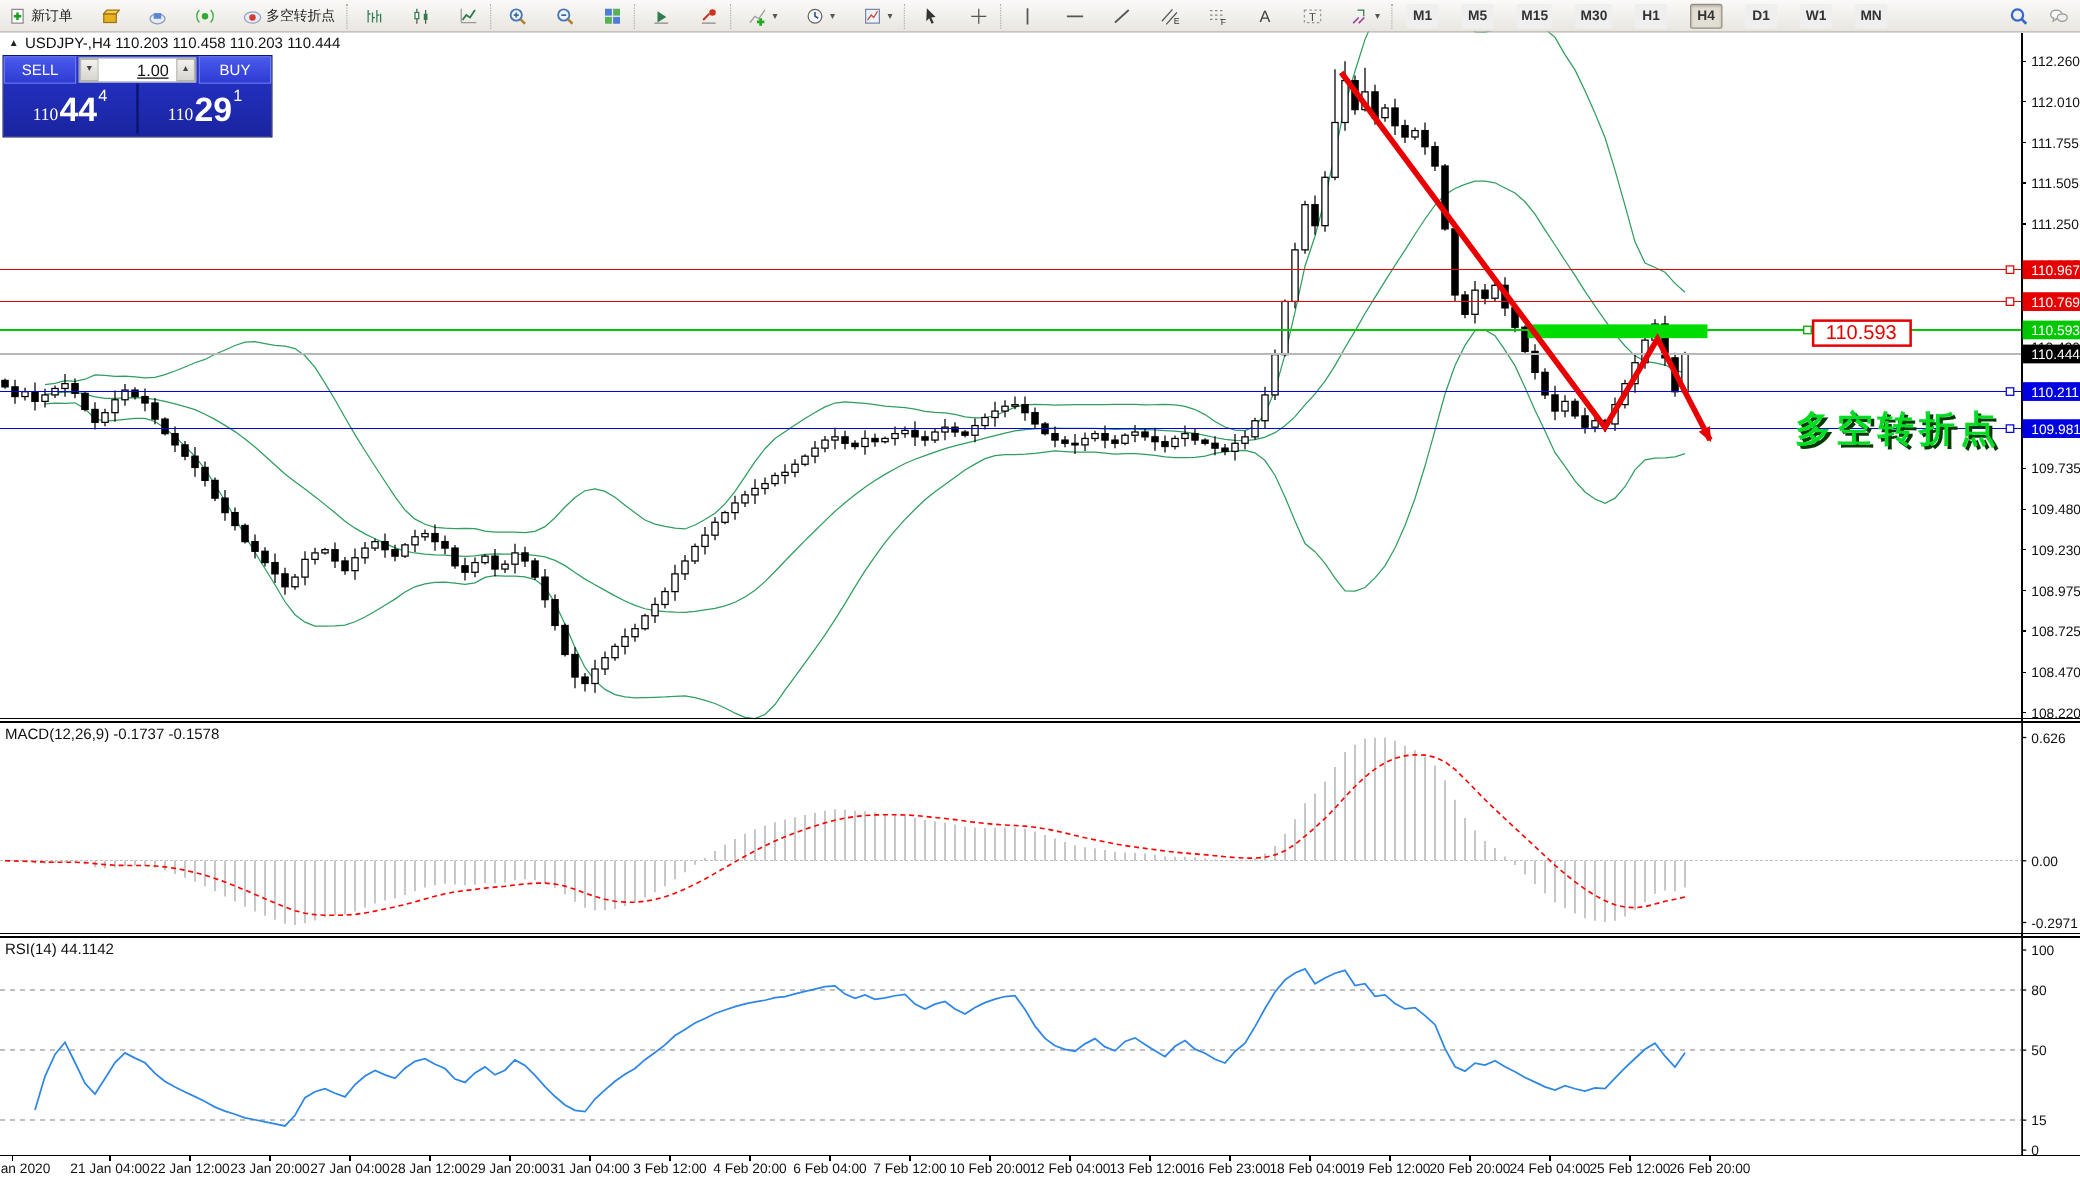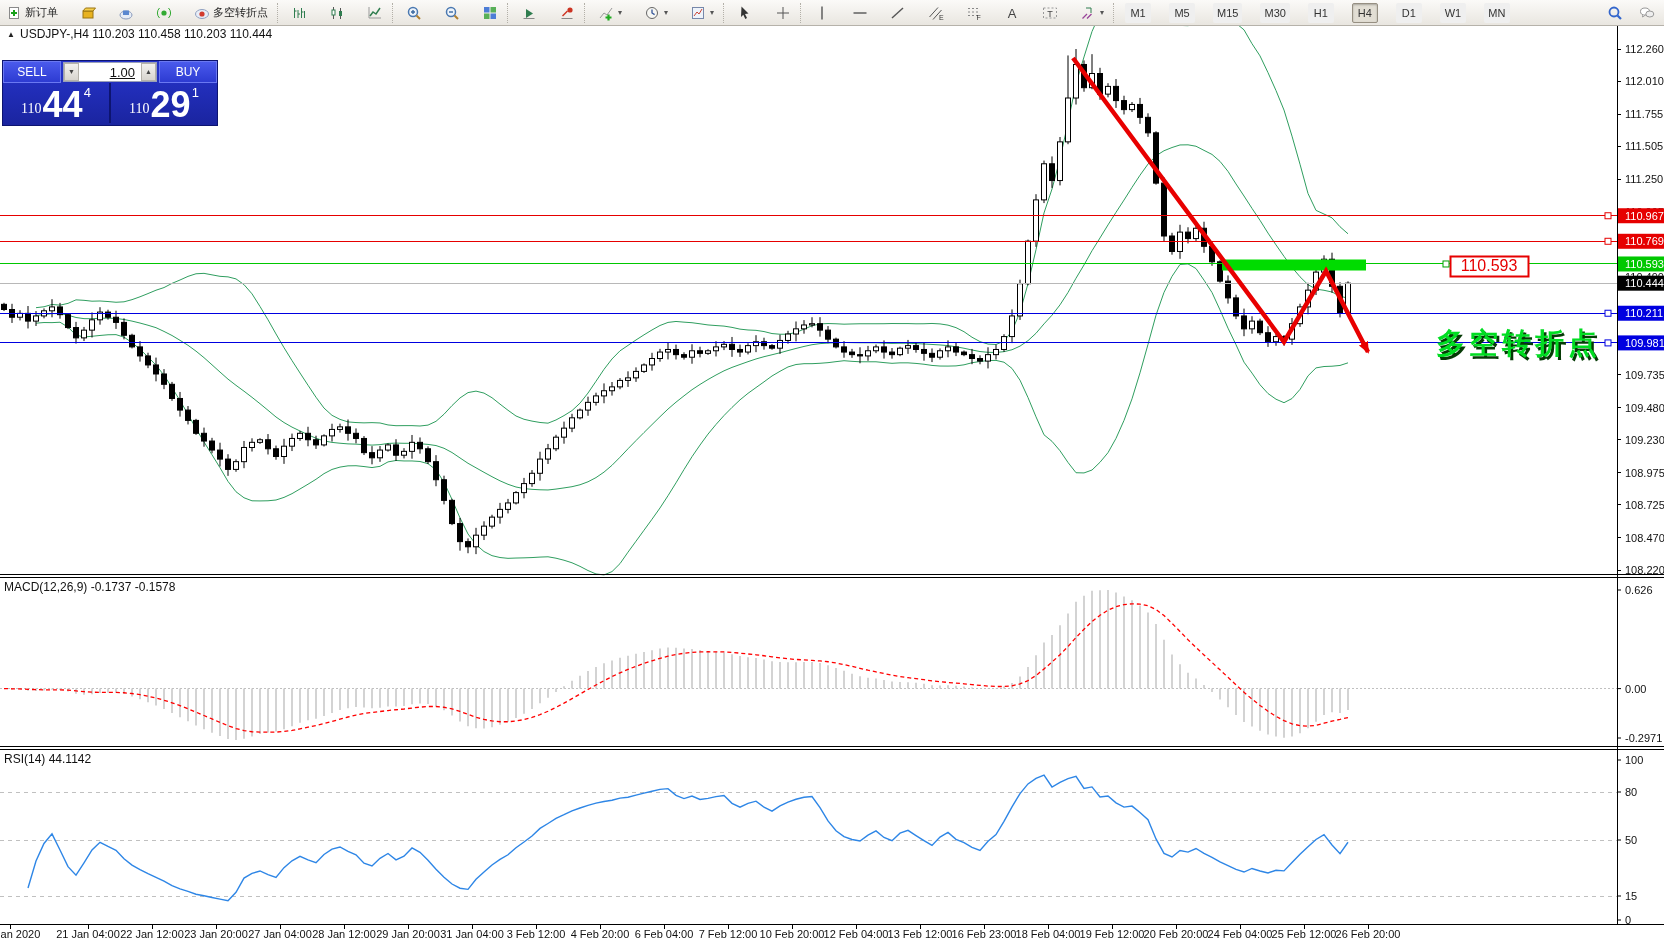--- a/index.html
+++ b/index.html
@@ -9,39 +9,39 @@
     background:linear-gradient(#fbfaf8,#e9e6e0);border-bottom:1px solid #b6b2aa;
     display:flex;align-items:center;box-sizing:border-box;z-index:30;}
   .tb-group{display:flex;align-items:center;height:100%;padding:0 3px;gap:16px;}
   .tb-sep{width:4px;height:20px;border-left:1px dotted #b3b0a8;margin:0 3px;}
   .tb-btn{display:flex;align-items:center;gap:3px;height:22px;min-width:22px;padding:0 2px;
     border:1px solid transparent;border-radius:2px;background:transparent;cursor:default;
     font-size:11px;color:#222;justify-content:center;}
   .tb-btn svg{display:block;}
   .tb-caret{font-size:8px;color:#555;margin-left:1px;}
   .tf-btn{height:20px;min-width:26px;padding:0 3px;margin:0 1px;font-size:11px;color:#333;
-    border:1px solid transparent;border-radius:2px;display:flex;align-items:center;justify-content:center;}
+    border:1px solid transparent;border-radius:2px;display:flex;align-items:center;justify-content:center;font-weight:bold;}
   .tf-active{border:1px solid #968f82;background:#e2ded4;box-shadow:inset 0 1px 2px rgba(0,0,0,.25);}
   #tb-right{position:absolute;right:6px;top:0;height:26px;display:flex;align-items:center;gap:10px;}
   
   #trade-panel{position:absolute;left:2px;top:44px;width:214px;height:64px;z-index:20;
-    background:linear-gradient(#2735cd,#1a249f);border:1px solid #0d1470;margin-top:16px;}
+    background:linear-gradient(#2735cd,#1a249f);border:1px solid #0d1470;}
   .tp-row1{display:flex;height:22px;align-items:stretch;}
   .tp-sell,.tp-buy{flex:0 0 58px;background:linear-gradient(#4a5aec,#2d3bd2);border:1px solid #6a78f2;
     color:#fff;font-size:12px;padding:0;line-height:20px;text-align:center;}
   .tp-lot{flex:1;display:flex;background:#fff;border:1px solid #9aa0b8;margin:1px 2px;}
   .tp-step{flex:0 0 15px;background:linear-gradient(#f2f1ee,#d8d5cf);border:1px solid #b5b2aa;
     font-size:7px;color:#444;padding:0;line-height:16px;}
   .tp-input{flex:1;border:0;outline:none;font-size:13px;text-align:right;padding-right:6px;width:40px;
     font-family:"Liberation Sans",sans-serif;color:#111;text-decoration:underline;}
   .tp-row2{display:flex;height:40px;}
   .tp-price{flex:1;display:flex;align-items:flex-end;justify-content:center;color:#fff;padding-bottom:3px;}
   .tp-price.bid{border-right:2px solid #0d1470;}
   .tp-small{font-size:14px;line-height:22px;margin-right:1px;font-family:Liberation Serif, serif;}
-  .tp-big{font-size:36px;font-weight:bold;line-height:31px;}
+  .tp-big{font-size:27px;font-weight:bold;line-height:31px;}
   .tp-sup{font-size:13px;line-height:30px;transform:translateY(-12px);margin-left:1px;}
   
   #chart-svg{position:absolute;left:0;top:0;z-index:1;}
   text{font-family:"Liberation Sans",sans-serif;}
 </style>
 </head>
 <body>
 
 <div id="toolbar">
     <div class="tb-group">

